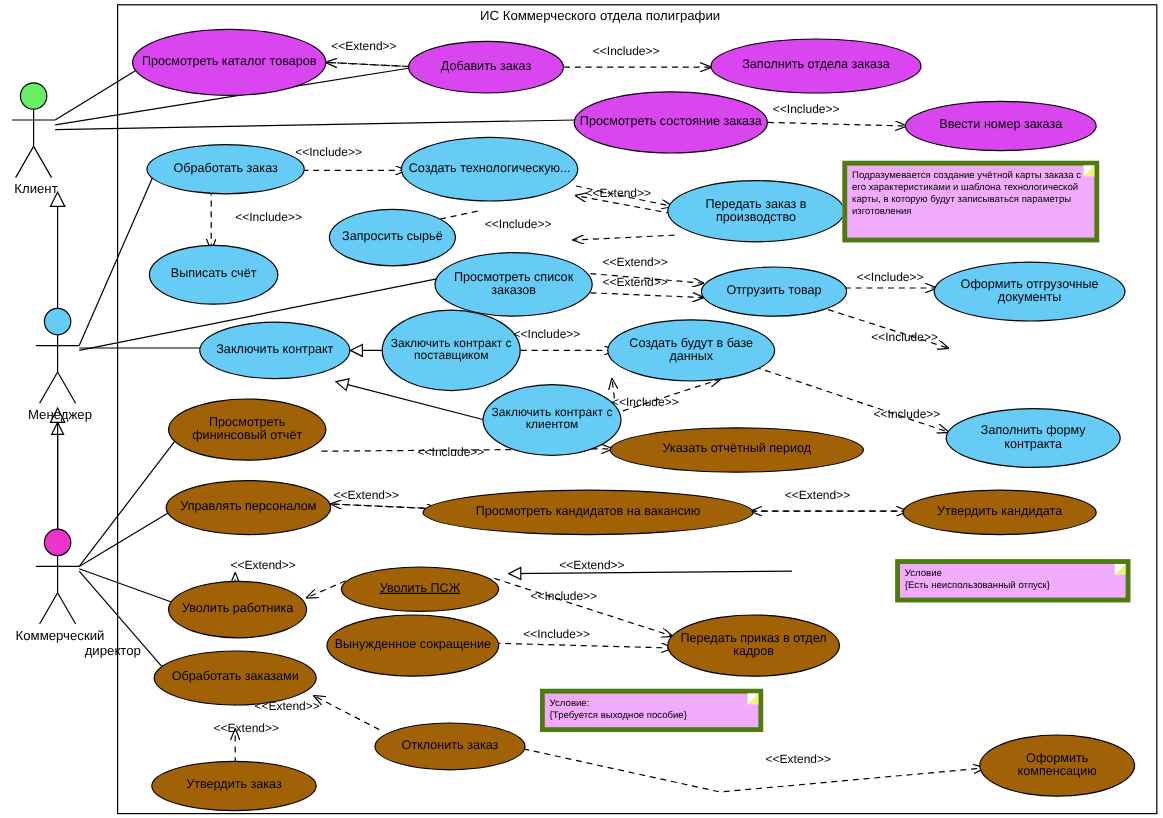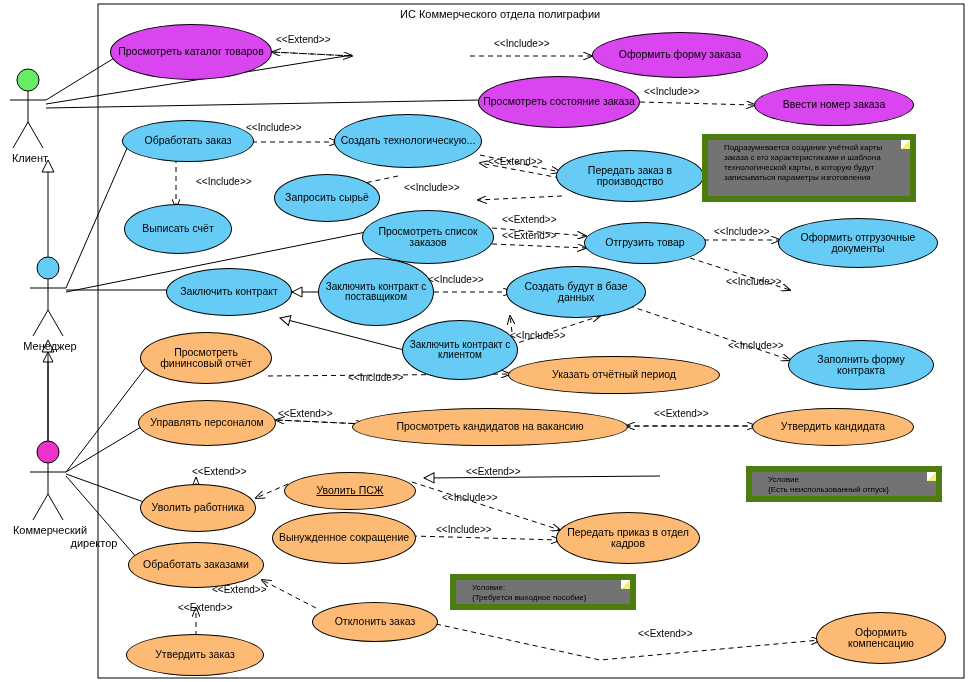--- a/index.html
+++ b/index.html
@@ -4,23 +4,23 @@
 <style>
   html,body{margin:0;padding:0;background:#ffffff;}
   body{font-family:"Liberation Sans",sans-serif;}
   #stage{position:relative;width:969px;height:682px;overflow:hidden;background:#fff;}
   #svg{position:absolute;left:0;top:0;width:969px;height:682px;}
   .node{position:absolute;display:flex;align-items:center;justify-content:center;text-align:center;
         border:1px solid #000;border-radius:50%;box-sizing:border-box;line-height:1.05;}
   .node span{display:block;padding:0 4px;}
   .green{background:#d946ef;}
   .blue{background:#66ccf5;}
-  .pink{background:#fdba74;}
-  .note{position:absolute;background:#737373;border:6px solid #4d7c0f;box-sizing:border-box;
-        font-size:8px;line-height:1.25;padding:3px 16px;text-align:left;color:#000;}
+  .pink{background:#a16207;}
+  .note{position:absolute;background:#f0abfc;border:4px solid #4d7c0f;box-sizing:border-box;
+        font-size:8px;line-height:1.25;padding:3px 4px;text-align:left;color:#000;}
   .note:after{content:"";position:absolute;right:0;top:0;border-width:0 0 9px 9px;
         border-style:solid;border-color:#f2ef7a #fff;}
   .actor-label{position:absolute;font-size:11px;text-align:center;color:#000;}
   .edge-label{position:absolute;font-size:10px;color:#000;background:transparent;white-space:nowrap;}
   .title{position:absolute;font-size:11px;color:#000;white-space:nowrap;}
   .nlabel{font-size:10.5px;color:#000;}
   .nlabel.sm{font-size:10px;}
 </style>
 </head>
 <body>
@@ -126,22 +126,25 @@
   <div class="title" style="left:400px;top:8px;">ИС Коммерческого отдела полиграфии</div>
 
   <div class="actor-label" style="left:0px;top:152px;width:60px;">Клиент</div>
   <div class="actor-label" style="left:12px;top:340px;width:76px;">Менеджер</div>
   <div class="actor-label" style="left:0px;top:524px;width:100px;">Коммерческий</div>
   <div class="actor-label" style="left:0px;top:537px;width:100px;padding-left:44px;">директор</div>
 
   <div class="node green" style="left:110px;top:24px;width:162px;height:56px;">
       <span class="nlabel">Просмотреть каталог товаров</span>
     </div>
+  <div class="node green" style="left:340px;top:34px;width:130px;height:44px;">
+      <span class="nlabel">Добавить заказ</span>
+    </div>
   <div class="node green" style="left:592px;top:32px;width:176px;height:46px;">
-      <span class="nlabel">Оформить форму заказа</span>
+      <span class="nlabel">Заполнить отдела заказа</span>
     </div>
   <div class="node green" style="left:478px;top:76px;width:162px;height:52px;">
       <span class="nlabel">Просмотреть состояние заказа</span>
     </div>
   <div class="node green" style="left:754px;top:84px;width:160px;height:42px;">
       <span class="nlabel">Ввести номер заказа</span>
     </div>
 
   <div class="node blue" style="left:122px;top:120px;width:132px;height:42px;">
       <span class="nlabel">Обработать заказ</span>

